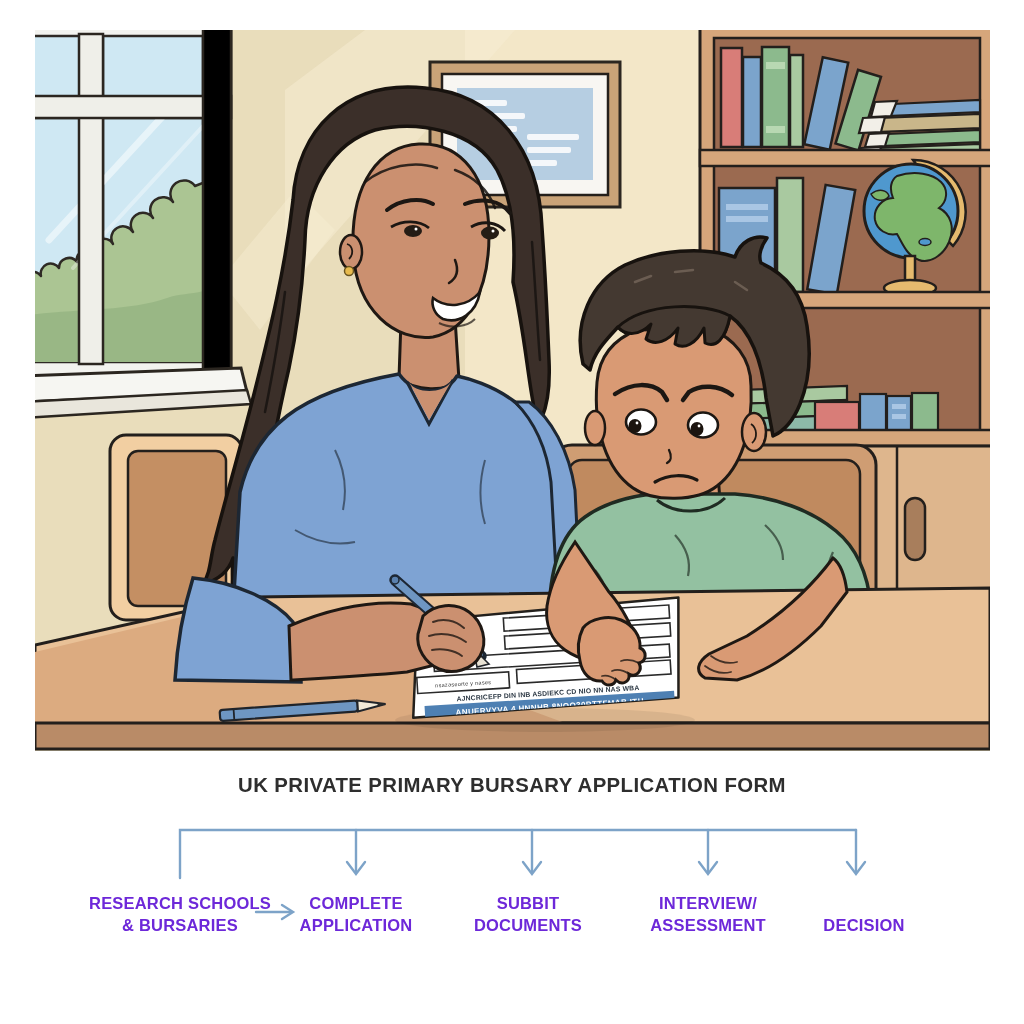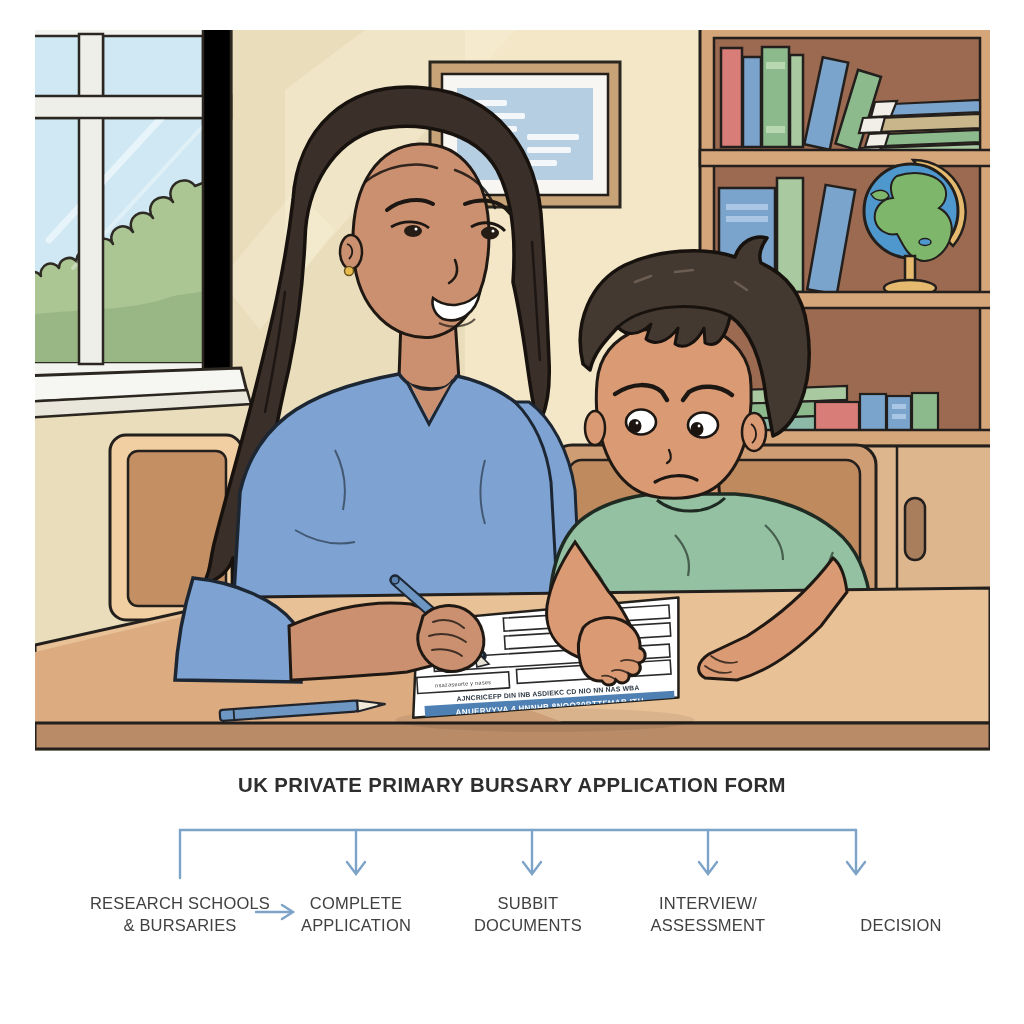--- a/index.html
+++ b/index.html
@@ -8,24 +8,24 @@
   .illustration svg{display:block;width:955px;height:721px;}
   .caption-title{
     position:absolute;left:0;top:773px;width:1024px;text-align:center;
     font-size:21px;font-weight:bold;letter-spacing:.4px;color:#2e2e2e;
     transform:scaleX(.97);
   }
   .flowchart{position:absolute;left:0;top:810px;width:1024px;height:160px;}
   .flowchart svg{position:absolute;left:0;top:0;}
   .flow-label{
     position:absolute;top:82px;transform:translateX(-50%);
-    text-align:center;font-size:16.5px;font-weight:normal;line-height:22px;
-    color:#404040;white-space:pre-line;letter-spacing:.2px;
+    text-align:center;font-size:16.5px;font-weight:bold;line-height:22px;
+    color:#6d28d9;white-space:pre-line;letter-spacing:.2px;
   }
-  .flow-label.single{top:104px;margin-left:37px;}
+  .flow-label.single{top:104px;}
 </style>
 </head>
 <body>
 
 <div class="illustration">
 <svg viewBox="0 0 955 721" xmlns="http://www.w3.org/2000/svg">
   <defs>
     <clipPath id="panes">
       <rect x="-12" y="88" width="60" height="244"></rect>
       <rect x="68" y="88" width="100" height="244"></rect>

